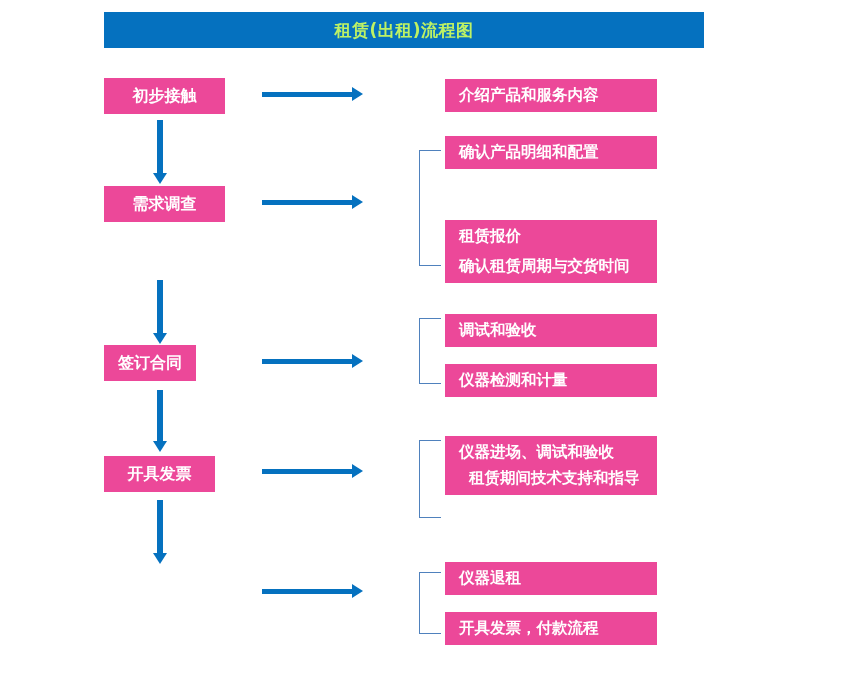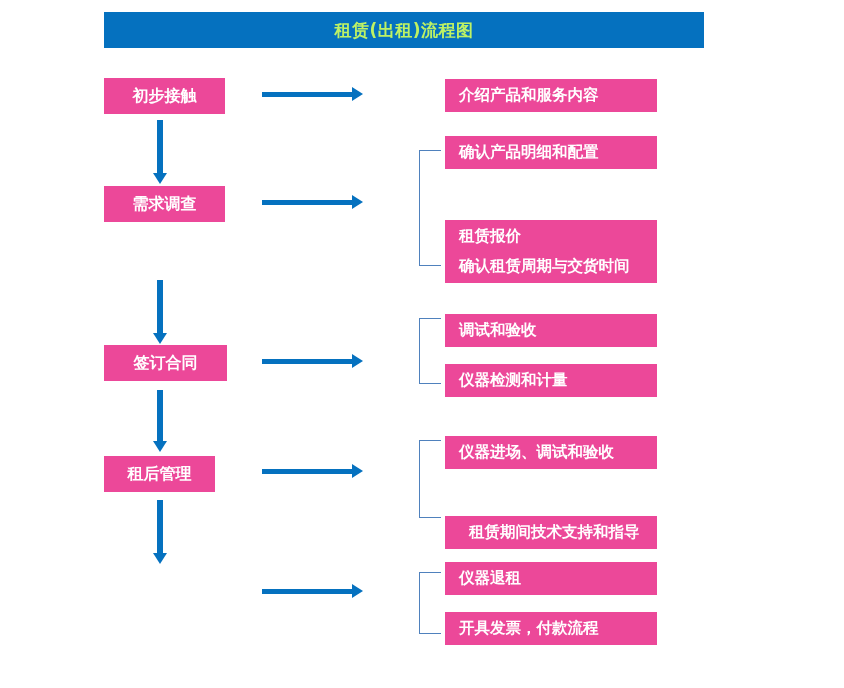--- a/index.html
+++ b/index.html
@@ -147,48 +147,48 @@
 
   <div class="box detail-box" style="top:136px;">确认产品明细和配置</div>
   <div class="box detail-box" style="top:188px;margin-top:32px;">租赁报价</div>
   <div class="box detail-box" style="top:250px;">确认租赁周期与交货时间</div>
 
   <div class="v-arrow" style="left:153px; top:280px; height:64px;">
     <div class="shaft" style="height:53px;"></div>
     <div class="head" style="top:53px;"></div>
   </div>
 
-  <div class="box stage-box" style="left:104px; top:345px; width:123px;">签订合同</div>
+  <div class="box stage-box" style="left:104px; top:345px; width:92px;">签订合同</div>
 
   <div class="h-arrow" style="left:262px; top:354px; width:101px;">
     <div class="shaft" style="width:90px;"></div>
     <div class="head" style="left:90px;"></div>
   </div>
 
   <div class="bracket" style="left:419px; top:318px; height:66px;"></div>
 
   <div class="box detail-box" style="top:314px;">调试和验收</div>
   <div class="box detail-box" style="top:364px;font-family:Liberation Mono, monospace;">仪器检测和计量</div>
 
   <div class="v-arrow" style="left:153px; top:390px; height:62px;">
     <div class="shaft" style="height:51px;"></div>
     <div class="head" style="top:51px;"></div>
   </div>
 
-  <div class="box stage-box" style="left:104px; top:456px; width:111px;">租后管理</div>
+  <div class="box stage-box" style="left:104px; top:456px; width:111px;">开具发票</div>
 
   <div class="h-arrow" style="left:262px; top:464px; width:101px;">
     <div class="shaft" style="width:90px;"></div>
     <div class="head" style="left:90px;"></div>
   </div>
 
   <div class="bracket" style="left:419px; top:440px; height:78px;"></div>
 
   <div class="box detail-box" style="top:436px;">仪器进场、调试和验收</div>
-  <div class="box detail-box" style="top:516px;padding-left:24px;">租赁期间技术支持和指导</div>
+  <div class="box detail-box" style="top:462px;padding-left:24px;">租赁期间技术支持和指导</div>
 
   <div class="v-arrow" style="left:153px; top:500px; height:64px;">
     <div class="shaft" style="height:53px;"></div>
     <div class="head" style="top:53px;"></div>
   </div>
 
 
   <div class="h-arrow" style="left:262px; top:584px; width:101px;">
     <div class="shaft" style="width:90px;"></div>
     <div class="head" style="left:90px;"></div>

